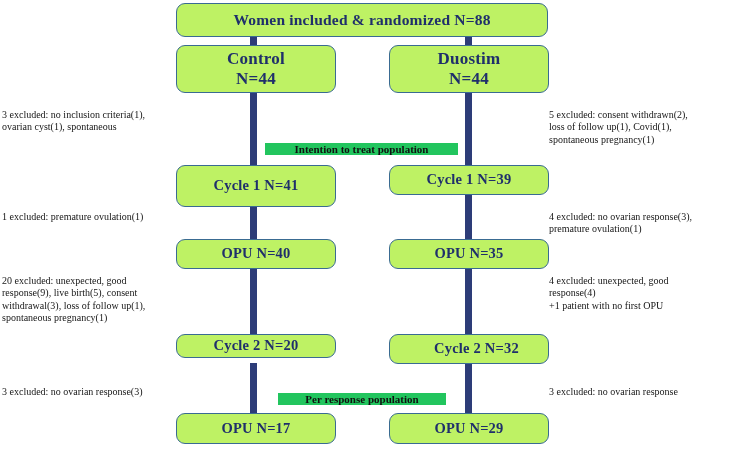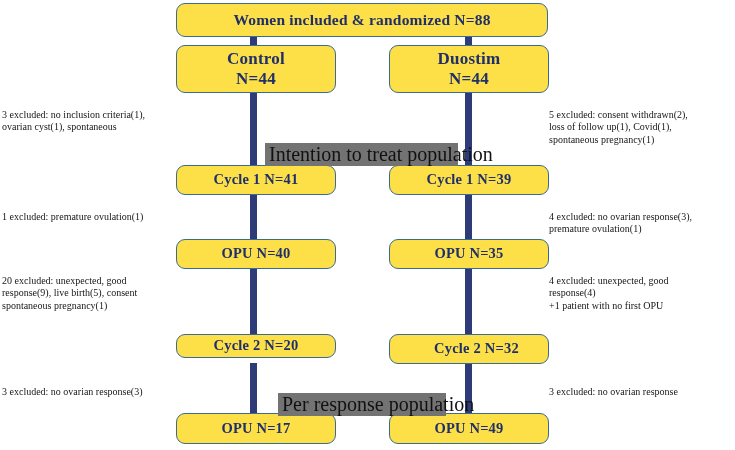--- a/index.html
+++ b/index.html
@@ -20,21 +20,21 @@
     position: absolute;
     inset: 0;
   }
 
   
   .node {
     position: absolute;
     box-sizing: border-box;
     border: 1.6px solid #3a6b92;
     border-radius: 9px;
-    background: #fde047;
+    background: #bef264;
     color: #1f2f6b;
     font-family: "Liberation Serif", "DejaVu Serif", serif;
     font-weight: bold;
     display: flex;
     flex-direction: column;
     align-items: center;
     justify-content: center;
     text-align: center;
     line-height: 1.18;
     letter-spacing: 0.2px;
@@ -51,27 +51,27 @@
     position: absolute;
     background: #2d3c78;
     width: 7px;
     z-index: 1;
   }
 
   
   .section-label {
     position: absolute;
     font-family: "Liberation Serif", "DejaVu Serif", serif;
-    font-weight: normal;
-    font-size: 20px;
+    font-weight: bold;
+    font-size: 11px;
     color: #111111;
     text-align: center;
     white-space: nowrap;
     z-index: 4;
-    background: #737373;
+    background: #22c55e;
     padding: 0 4px;
   }
 
   
   .note {
     position: absolute;
     font-family: "Liberation Serif", "DejaVu Serif", serif;
     font-size: 10px;
     line-height: 1.24;
     color: #161616;
@@ -102,21 +102,21 @@
     <span class="line">N=44</span>
   </div>
 
   <div class="connector" style="left:250px; top:92px; height:76px;"></div>
   <div class="connector" style="left:465px; top:92px; height:76px;"></div>
 
   <div class="section-label" style="left:265px; top:143px; width:185px;">
     <span>Intention to treat population</span>
   </div>
 
-  <div class="node node-step" style="left:176px; top:165px; width:160px; height:30px;align-items:center;">
+  <div class="node node-step" style="left:176px; top:165px; width:160px; height:42px;align-items:center;">
     <span class="line">Cycle 1 N=41</span>
   </div>
   <div class="node node-step" style="left:389px; top:165px; width:160px; height:30px;">
     <span class="line">Cycle 1 N=39</span>
   </div>
 
   <div class="connector" style="left:250px; top:194px; height:47px;"></div>
   <div class="connector" style="left:465px; top:194px; height:47px;"></div>
 
   <div class="node node-step" style="left:176px; top:239px; width:160px; height:30px;">
@@ -140,35 +140,36 @@
   <div class="connector" style="left:465px; top:363px; height:52px;"></div>
 
   <div class="section-label" style="left:278px; top:393px; width:160px;">
     <span>Per response population</span>
   </div>
 
   <div class="node node-step" style="left:176px; top:413px; width:160px; height:31px;">
     <span class="line">OPU N=17</span>
   </div>
   <div class="node node-step" style="left:389px; top:413px; width:160px; height:31px;">
-    <span class="line">OPU N=49</span>
+    <span class="line">OPU N=29</span>
   </div>
 
   <div class="note left" style="left:2px; top:109px; width:190px;">
     <span class="line">3 excluded: no inclusion criteria(1),</span>
     <span class="line">ovarian cyst(1), spontaneous</span>
   </div>
 
   <div class="note left" style="left:2px; top:211px; width:200px;">
     <span class="line">1 excluded: premature ovulation(1)</span>
   </div>
 
   <div class="note left" style="left:2px; top:275px; width:196px;">
     <span class="line">20 excluded: unexpected, good</span>
     <span class="line">response(9), live birth(5), consent</span>
+    <span class="line">withdrawal(3), loss of follow up(1),</span>
     <span class="line">spontaneous pregnancy(1)</span>
   </div>
 
   <div class="note left" style="left:2px; top:386px; width:205px;">
     <span class="line">3 excluded: no ovarian response(3)</span>
   </div>
 
   <div class="note right" style="left:549px; top:109px; width:190px;">
     <span class="line">5 excluded: consent withdrawn(2),</span>
     <span class="line">loss of follow up(1), Covid(1),</span>

